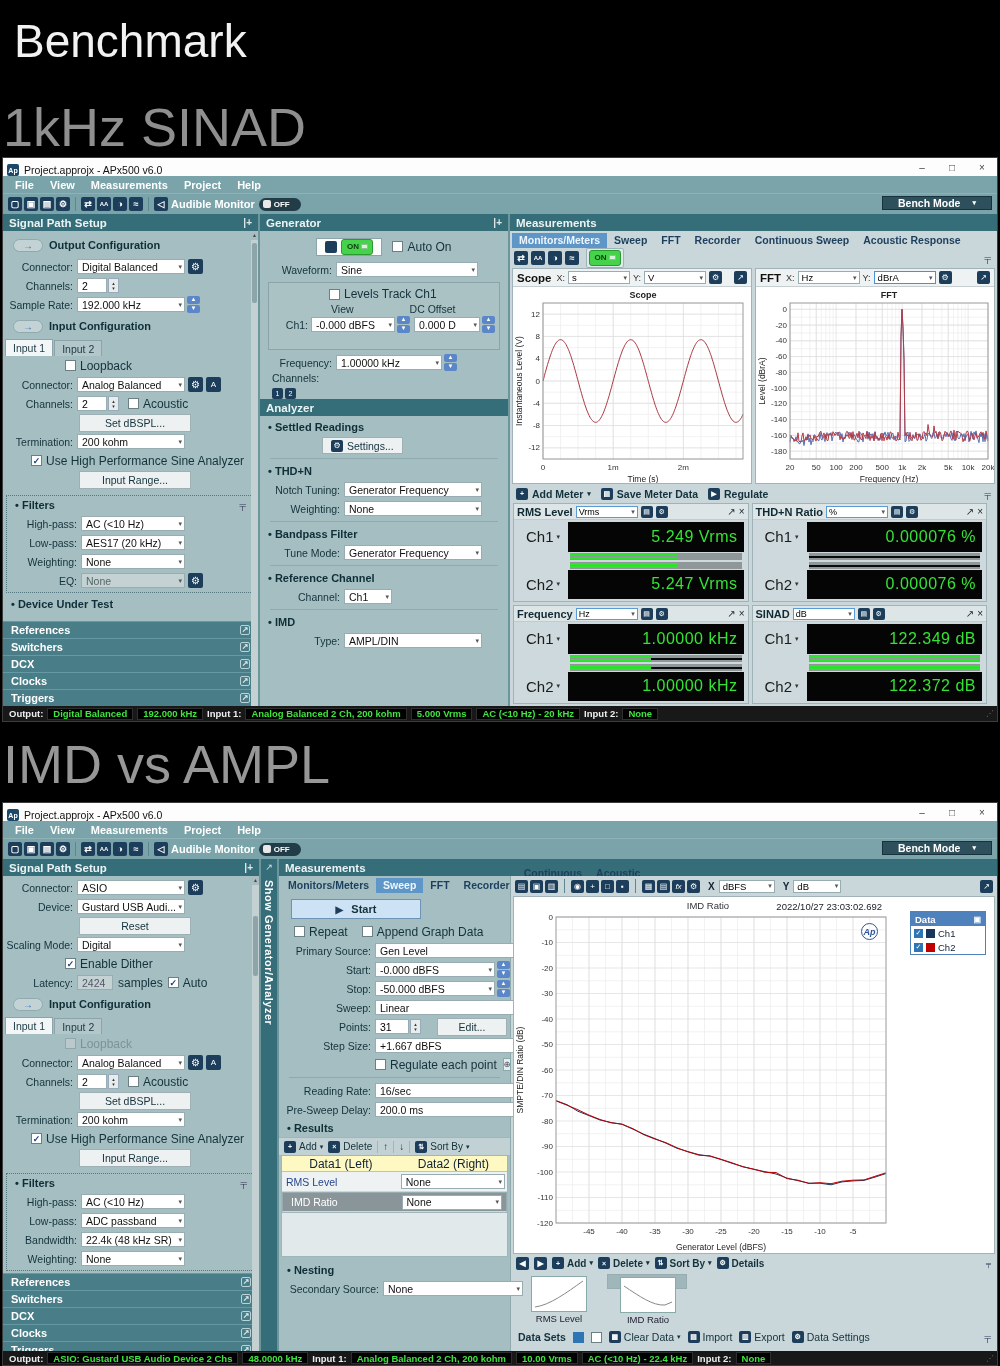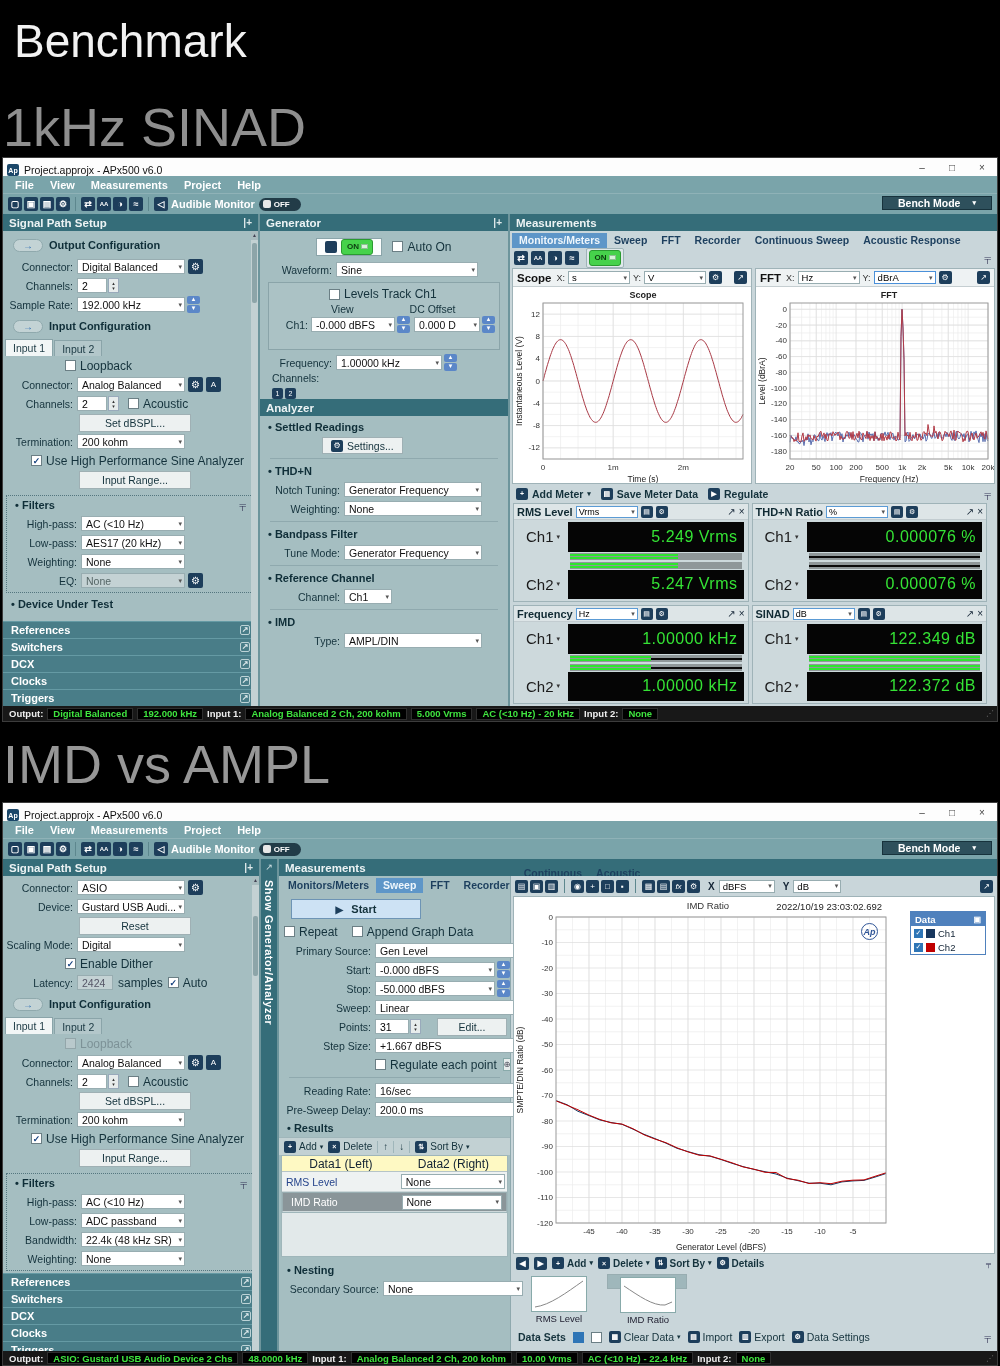--- a/index.html
+++ b/index.html
@@ -158,21 +158,21 @@
   .slab{color:#eee;font-size:9.5px;font-weight:bold;white-space:nowrap}
   .sbad{background:#000;border:1px solid #2e2e2e;color:#3fe43f;font-size:9.5px;font-weight:bold;height:12px;display:flex;align-items:center;padding:0 5px;white-space:nowrap}
   .grip{margin-left:auto;color:#777;font-size:8px;padding-right:3px}
 
   .strip{width:18px;background:#356d79;display:flex;flex-direction:column;align-items:center;padding-top:3px;border-right:2px solid #6d959c;flex:none}
   .stripico{color:#cfe0e3;font-size:9px;font-style:normal}
   .striptxt{writing-mode:vertical-rl;color:#fff;font-weight:bold;font-size:11px;margin-top:8px;letter-spacing:.5px}
 
   .startbtn{margin:6px 0 3px 12px;width:130px;height:20px;background:#cde2f4;border:1px solid #6d94b5;display:flex;align-items:center;justify-content:center;gap:8px;font-size:11px;font-weight:bold;color:#14323c;flex:none}
   .startbtn i{font-style:normal;color:#1d3e5b;font-size:10px}
-  .k-check2{gap:14px;padding-left:5px}
+  .k-check2{gap:14px;padding-left:15px}
   .cpair{display:flex;align-items:center}
   .k-points .abtn{min-width:70px;margin-left:16px}
   .k-checkicon{margin-left:96px}
   .regico{width:13px;height:13px;border:1px solid #8aa;background:#e7ecec;color:#334;font-size:8px;display:flex;align-items:center;justify-content:center;margin-left:6px}
 
   .restb{height:18px;background:#c2d1d3;border-top:1px solid #9fb6ba;display:flex;align-items:center;gap:5px;padding:0 5px;font-size:10px;color:#14323c;flex:none}
   .restb b{font-weight:normal}
   .restb .ic{display:flex;align-items:center;gap:3px}
   .restb i{font-style:normal;font-size:7px}
   .rsep{width:1px;height:12px;background:#9fb6ba}
@@ -1440,21 +1440,21 @@
                 <text x="39" y="303" font-size="8" text-anchor="end" fill="#333">-110</text>
                 <line x1="42" x2="372" y1="326" y2="326" stroke="#dcdcdc" stroke-width="0.7"></line>
                 <text x="39" y="328.5" font-size="8" text-anchor="end" fill="#333">-120</text>
                 <text x="207" y="353" font-size="8.5" text-anchor="middle" fill="#222">Generator Level (dBFS)</text>
                 <text x="9" y="173" font-size="8.5" text-anchor="middle" fill="#222" transform="rotate(-90 9 173)">SMPTE/DIN Ratio (dB)</text>
                 <polyline points="42.0,203.6 53.0,207.7 64.0,214.3 75.0,218.6 86.0,223.0 97.0,225.5 108.0,227.3 119.0,232.2 130.0,237.3 141.0,241.6 152.0,246.2 163.0,251.3 174.0,254.6 185.0,257.7 196.0,259.2 207.0,262.5 218.0,266.3 229.0,269.6 240.0,272.4 251.0,274.7 262.0,277.0 273.0,281.1 284.0,283.7 295.0,286.2 306.0,286.2 317.0,287.8 328.0,284.9 339.0,283.9 350.0,283.4 361.0,280.1 372.0,276.5" fill="none" stroke="#17365d" stroke-width="1"></polyline>
                 <polyline points="42.0,203.9 53.0,208.2 64.0,212.8 75.0,218.1 86.0,222.5 97.0,225.8 108.0,227.1 119.0,231.7 130.0,237.8 141.0,242.1 152.0,245.7 163.0,250.8 174.0,254.9 185.0,258.2 196.0,258.9 207.0,262.3 218.0,265.8 229.0,269.9 240.0,272.2 251.0,275.3 262.0,275.5 273.0,281.6 284.0,283.2 295.0,286.5 306.0,285.7 317.0,286.7 328.0,284.2 339.0,283.2 350.0,282.9 361.0,279.3 372.0,275.8" fill="none" stroke="#c00000" stroke-width="1"></polyline>
                 <rect x="42" y="20" width="330" height="306" fill="none" stroke="#9a9a9a"></rect>
               </svg>
             <span class="ctitle">IMD Ratio</span>
-            <span class="tstamp">2022/10/19 23:03:02.692</span>
+            <span class="tstamp">2022/10/27 23:03:02.692</span>
             <span class="aplogo">Ap</span>
             <div class="legend">
               <div class="leghead">
                   <span>Data</span>
                   <i>▣</i>
                 </div>
               <div>
                   <div class="legrow">
                     <span class="legcb">✓</span>
                     <span class="legchip" style="background: rgb(23, 54, 93);"></span>

